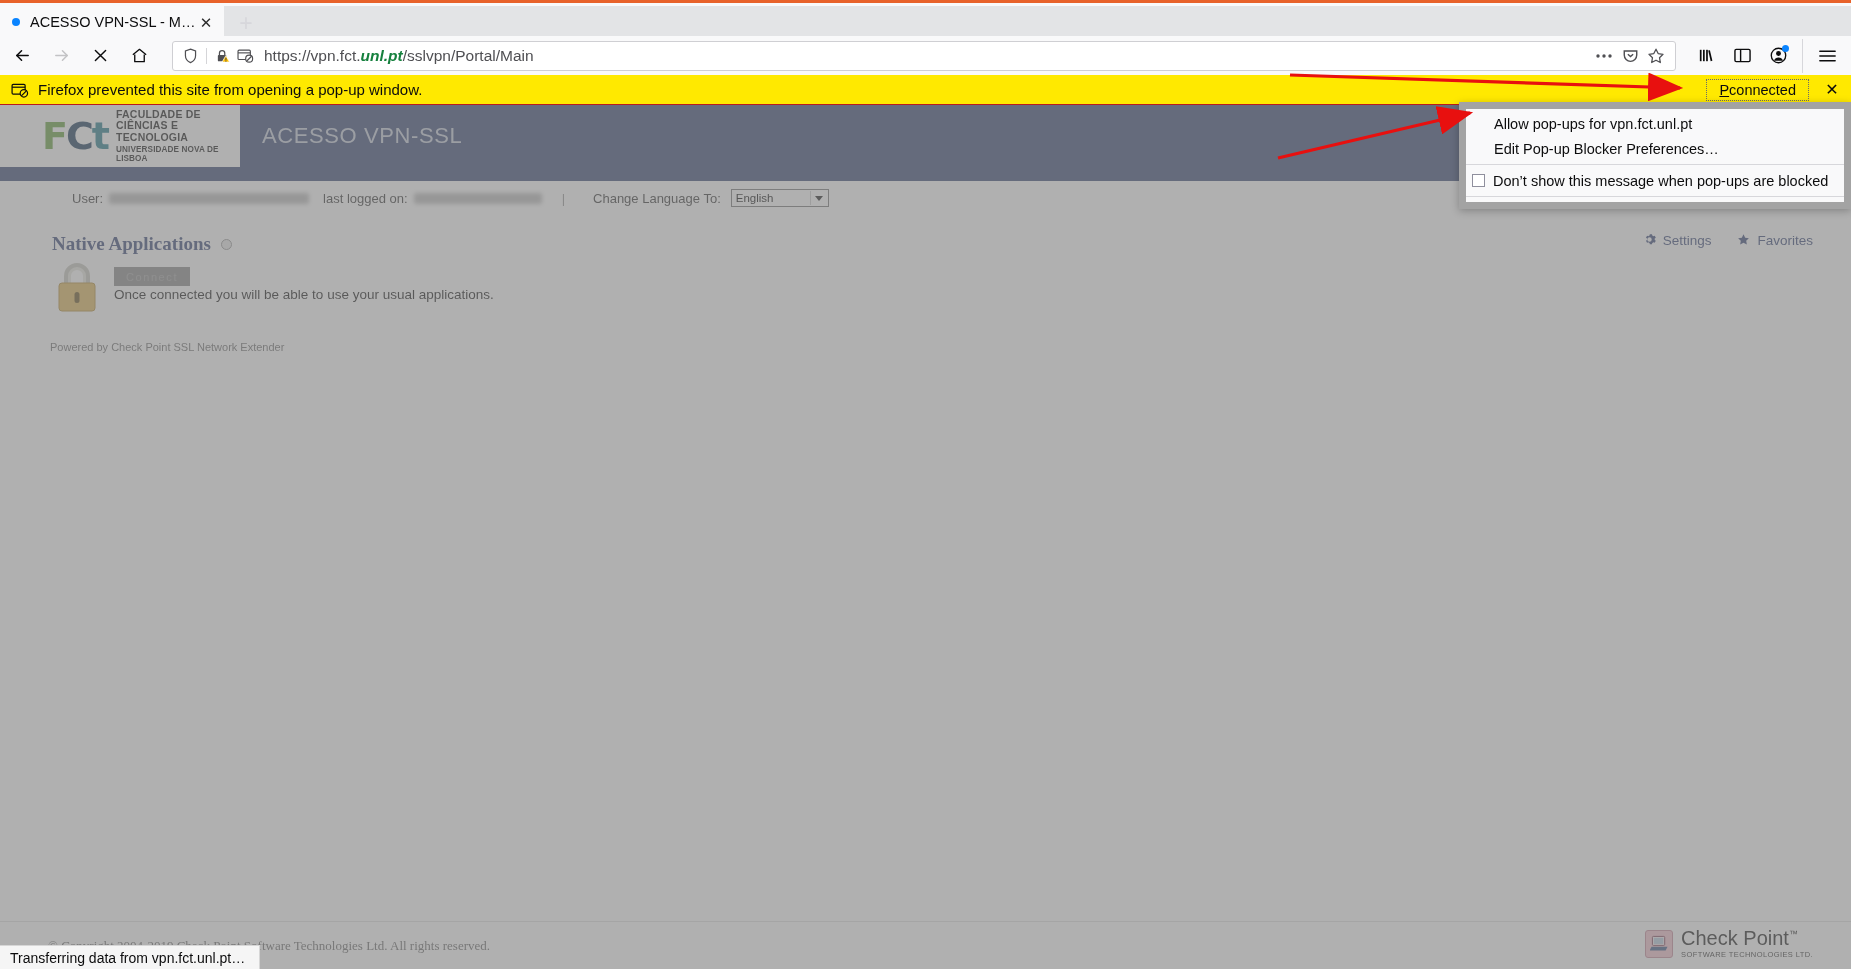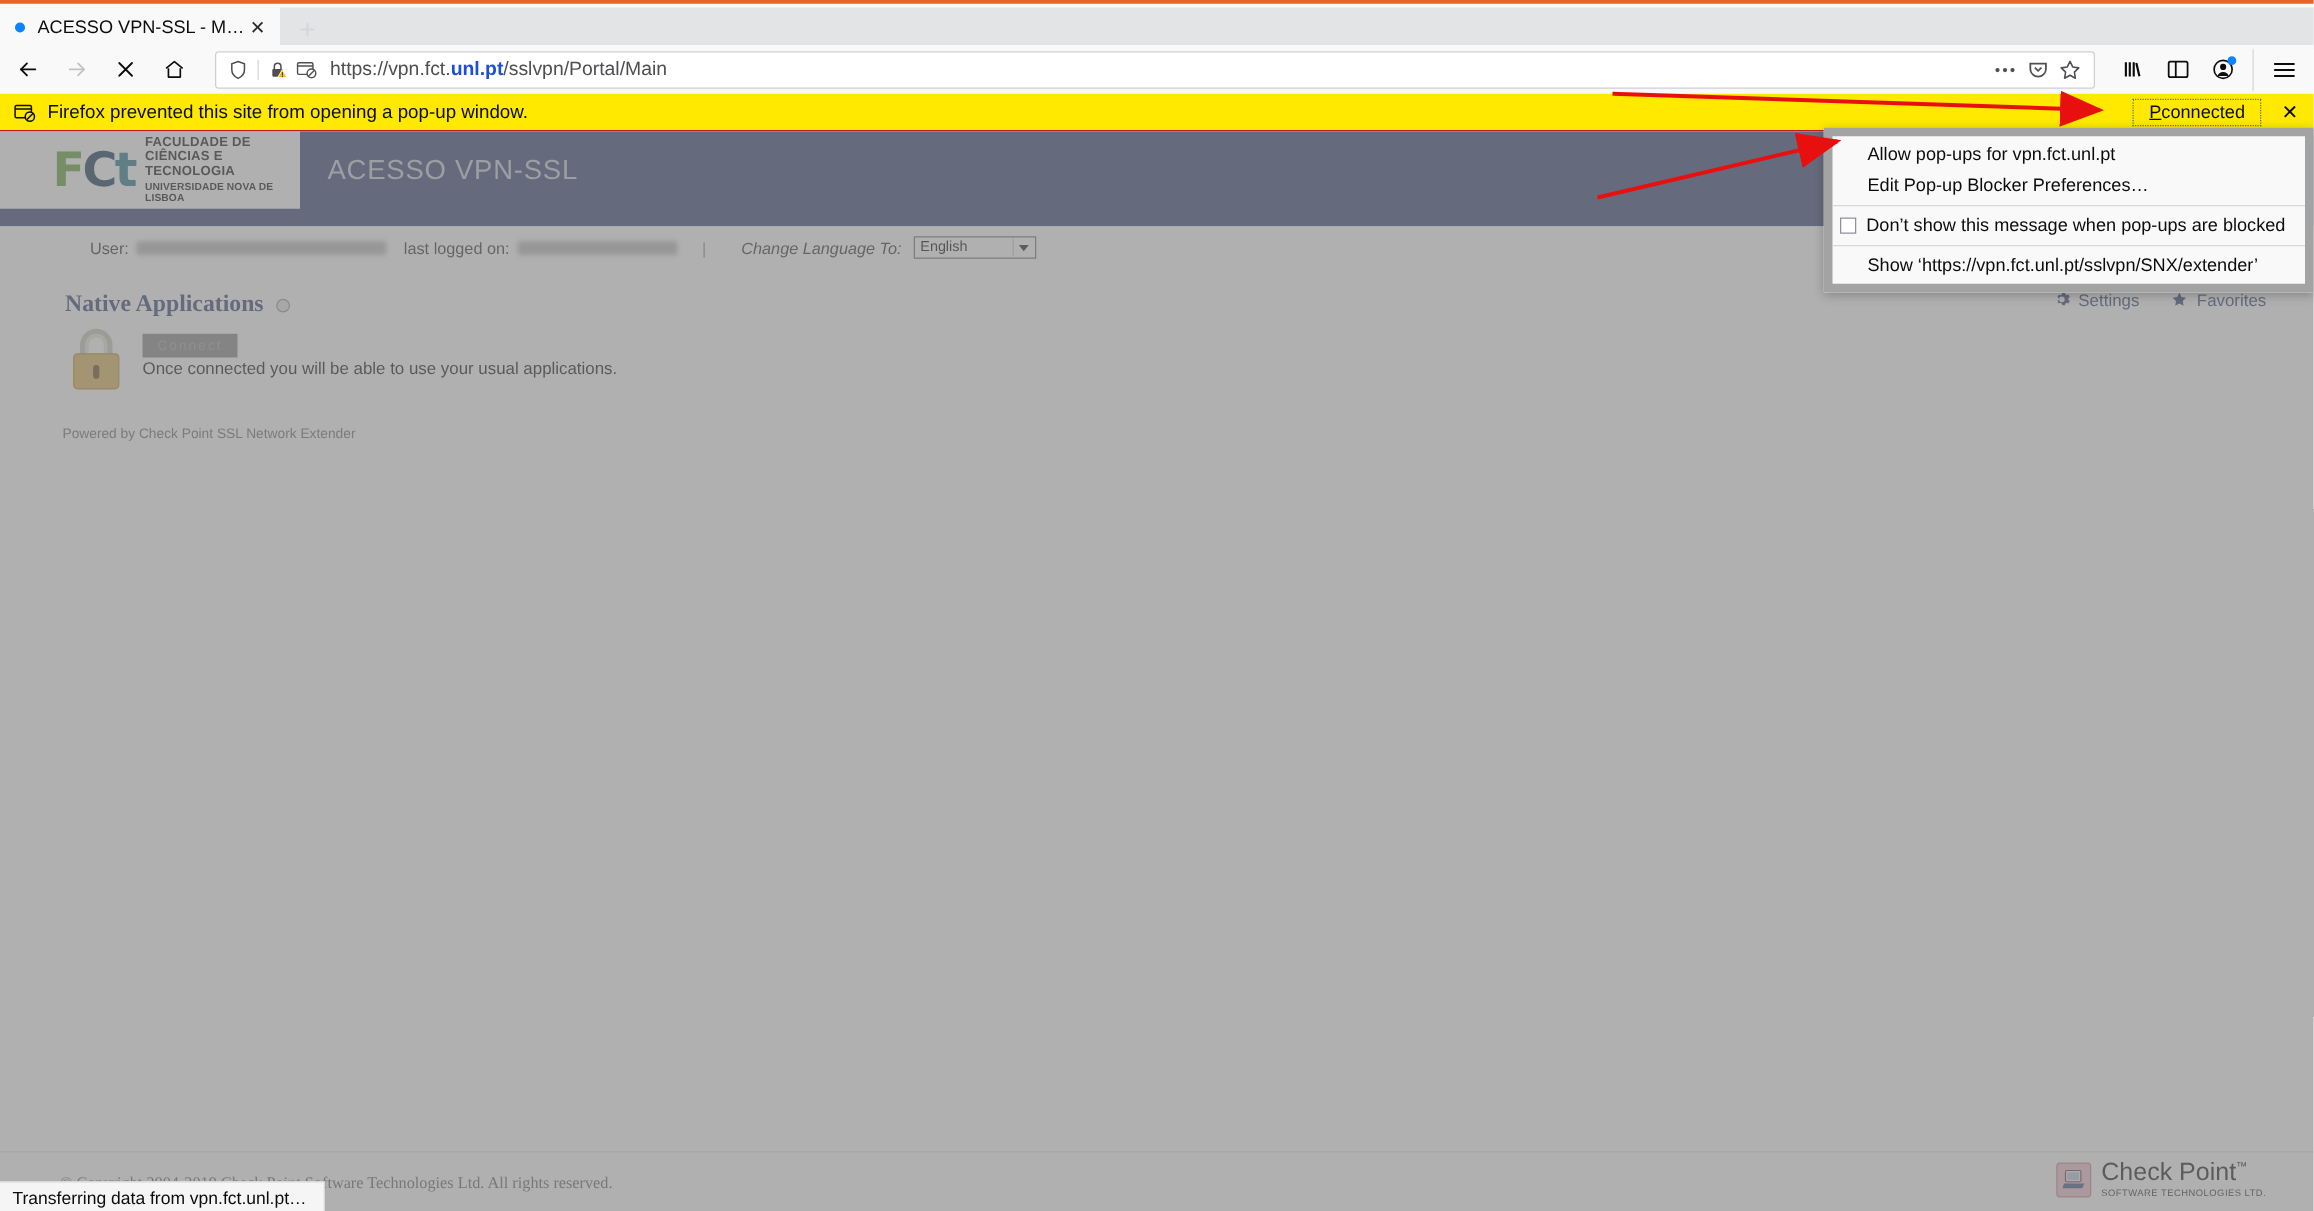--- a/index.html
+++ b/index.html
@@ -72,21 +72,21 @@
     display: flex; align-items: center;
     padding: 0 6px;
     min-width: 0;
   }
   .url-icon { width: 22px; height: 22px; display: flex; align-items: center; justify-content: center; flex: 0 0 auto; }
   .url-sep { width: 1px; height: 16px; background: #d5d5d8; margin: 0 5px; flex: 0 0 auto; }
   .url-text {
     font-size: 15.5px; color: #4f4f53; margin-left: 8px;
     white-space: nowrap; overflow: hidden; flex: 1 1 auto;
   }
-  .url-text b { color: #1d4ed8; font-weight: 700; }
+  .url-text b { color: #15803d; font-weight: 700; font-style: italic; }
   .url-right { display: flex; align-items: center; flex: 0 0 auto; }
   .url-right > div { width: 26px; height: 26px; display: flex; align-items: center; justify-content: center; }
 
   .toolbar-right { display: flex; align-items: center; padding-right: 6px; flex: 0 0 auto; }
   .toolbar-right > div { width: 36px; height: 34px; display: flex; align-items: center; justify-content: center; position: relative; }
   .acct-dot { position: absolute; top: 6px; right: 7px; width: 7px; height: 7px; border-radius: 50%; background: #0a84ff; }
   .tb-divider { width: 1px !important; height: 20px; background: #d7d7db; margin: 0 6px; }
 
   
   .notifbar {
@@ -167,21 +167,21 @@
     font-size: 13px; color: #3b3b3b;
     padding-left: 72px;
   }
   .redacted {
     display: inline-block; height: 11px;
     background: #bdbdbd; border-radius: 2px;
     filter: blur(2.2px);
     vertical-align: middle; margin: 0 6px;
   }
   .ub-sep { margin: 0 14px; color: #9a9a9a; }
-  .lang-label { margin-left: 14px; color: #3b3b3b; font-style: italic; }
+  .lang-label { margin-left: 14px; color: #3b3b3b; }
   .lang-select {
     margin-left: 10px; width: 98px; height: 18px;
     border: 1px solid #7a7a7a; background: #ffffff;
     font-size: 11.5px; color: #111; font-family: "Liberation Sans", sans-serif;
     display: flex; align-items: center; padding-left: 4px; position: relative;
   }
   .lang-arrow {
     position: absolute; right: 1px; top: 1px; bottom: 1px; width: 17px;
     background: #ffffff; display: flex; align-items: center; justify-content: center;
     border-left: 1px solid #d0d0d0;
@@ -524,23 +524,20 @@
       </div>
     <div class="pm-item">
         <span>Edit Pop-up Blocker Preferences…</span>
       </div>
     <div class="pm-sep"></div>
     <div class="pm-item with-check">
       <span class="pm-check"></span>
       <span>Don’t show this message when pop-ups are blocked</span>
     </div>
     <div class="pm-sep"></div>
-    <div class="pm-item">
-        <span>Show ‘https://vpn.fct.unl.pt/sslvpn/SNX/extender’</span>
-      </div>
   </div>
 
   <svg class="annot">
     <defs>
       <marker id="ah" markerWidth="11" markerHeight="9" refX="10" refY="4.5" orient="auto">
         <polygon points="0,0 11,4.5 0,9" fill="#e8100f"></polygon>
       </marker>
     </defs>
     <line x1="1290" y1="75" x2="1680" y2="88" stroke="#e8100f" stroke-width="3.2" marker-end="url(#ah)"></line>
     <line x1="1278" y1="158" x2="1470" y2="113" stroke="#e8100f" stroke-width="3.2" marker-end="url(#ah)"></line>

